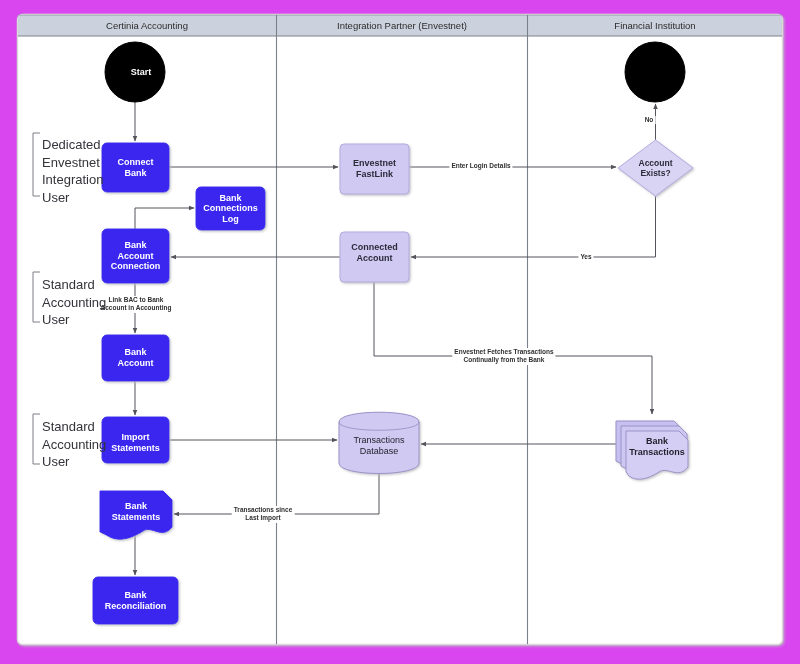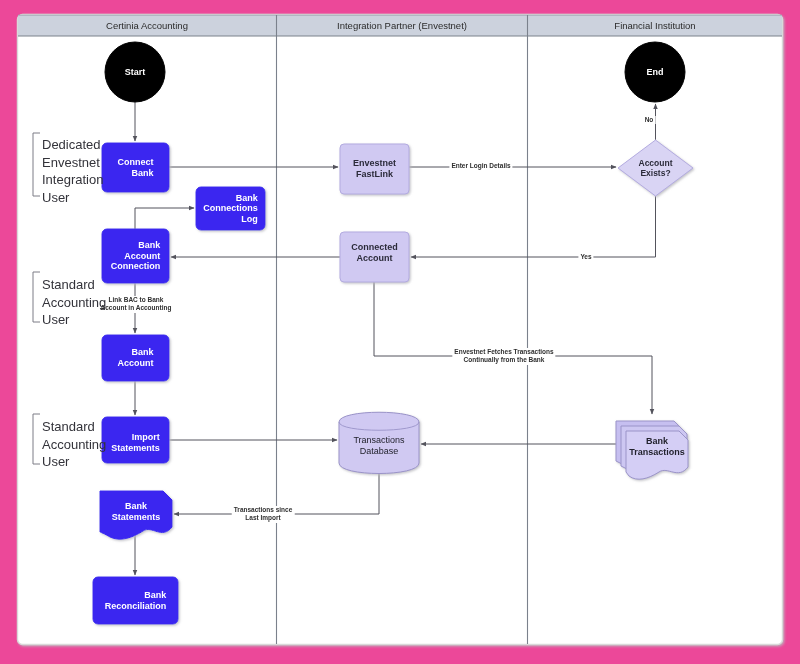--- a/index.html
+++ b/index.html
@@ -1,27 +1,27 @@
 <!DOCTYPE html>
 <html><head>
 <meta charset="utf-8">
 <style>
   html,body{margin:0;padding:0;background:#ffffff;}
   body{width:800px;height:664px;font-family:"Liberation Sans",sans-serif;}
-  #stage{position:relative;width:800px;height:664px;overflow:hidden;background:#ec4899;}
+  #stage{position:relative;width:800px;height:664px;overflow:hidden;background:#d946ef;}
   #svgroot{position:absolute;left:0;top:0;width:800px;height:664px;}
   .nodelabel{
     position:absolute;display:flex;align-items:center;justify-content:center;
     text-align:center;line-height:1.18;pointer-events:none;
   }
   .lane-title{
     position:absolute;display:flex;align-items:center;justify-content:center;
     font-size:9.5px;color:#2b2b2b;font-weight:400;text-align:center;
   }
-  .proc-text{font-size:9px;font-weight:bold;color:#ffffff;text-align:right;}
+  .proc-text{font-size:9px;font-weight:bold;color:#ffffff;}
   .alt-text{font-size:9px;font-weight:bold;color:#2b2b3a;}
   .dec-text{font-size:8.5px;font-weight:bold;color:#2b2b3a;}
   .term-text{font-size:9px;font-weight:bold;color:#ffffff;}
   .db-text{font-size:9px;font-weight:normal;color:#23232e;}
   .doc-text{font-size:9px;font-weight:bold;color:#ffffff;}
   .stack-text{font-size:9px;font-weight:bold;color:#23232e;}
   .edge-label{
     position:absolute;font-size:6.5px;color:#2f2f2f;font-weight:bold;
     text-align:center;line-height:1.3;background:#ffffff;padding:0 2px;
     white-space:pre;
@@ -136,21 +136,21 @@
                C 678 480 668 466 659 472
                C 648 479 637 482 629 476 L 626 472 Z" fill="#d4cef5" stroke="#9a93c8" stroke-width="1"></path>
     </g>
 
   </svg>
 
   <div class="lane-title" style="left:18px;top:15px;width:258px;height:21px;">Certinia Accounting</div>
   <div class="lane-title" style="left:528px;top:15px;width:254px;height:21px;">Financial Institution</div>
   <div class="lane-title" style="left:277px;top:15px;width:250px;height:21px;">Integration Partner (Envestnet)</div>
 
-  <div class="nodelabel term-text" style="left:105px;top:42px;width:60px;height:60px;">Start</div>
+  <div class="nodelabel term-text" style="left:111px;top:42px;width:60px;height:60px;">Start</div>
 
   <div class="nodelabel proc-text" style="left:102px;top:143px;width:67px;height:49px;white-space:pre-line;">Connect
 Bank</div>
 
   <div class="nodelabel proc-text" style="left:196px;top:187px;width:69px;height:43px;white-space:pre-line;">Bank
 Connections
 Log</div>
 
   <div class="nodelabel proc-text" style="left:101px;top:229px;width:69px;height:54px;white-space:pre-line;">Bank
 Account
@@ -170,21 +170,20 @@
 
   <div class="nodelabel alt-text" style="left:340px;top:144px;width:69px;height:50px;white-space:pre-line;">Envestnet
 FastLink</div>
 
   <div class="nodelabel alt-text" style="left:339px;top:232px;width:71px;height:41px;white-space:pre-line;">Connected
 Account</div>
 
   <div class="nodelabel db-text" style="left:337px;top:416px;width:84px;height:60px;white-space:pre-line;">Transactions
 Database</div>
 
-  <div class="nodelabel term-text" style="left:625px;top:42px;width:60px;height:60px;">End</div>
 
   <div class="nodelabel dec-text" style="left:618px;top:140px;width:75px;height:56px;white-space:pre-line;">Account
 Exists?</div>
 
   <div class="nodelabel stack-text" style="left:621px;top:425px;width:72px;height:44px;white-space:pre-line;">Bank
 Transactions</div>
 
   <div class="edge-label" style="left:481px;top:162px;transform:translateX(-50%);">Enter Login Details</div>
 
   <div class="edge-label" style="left:649px;top:116px;transform:translateX(-50%);">No</div>

